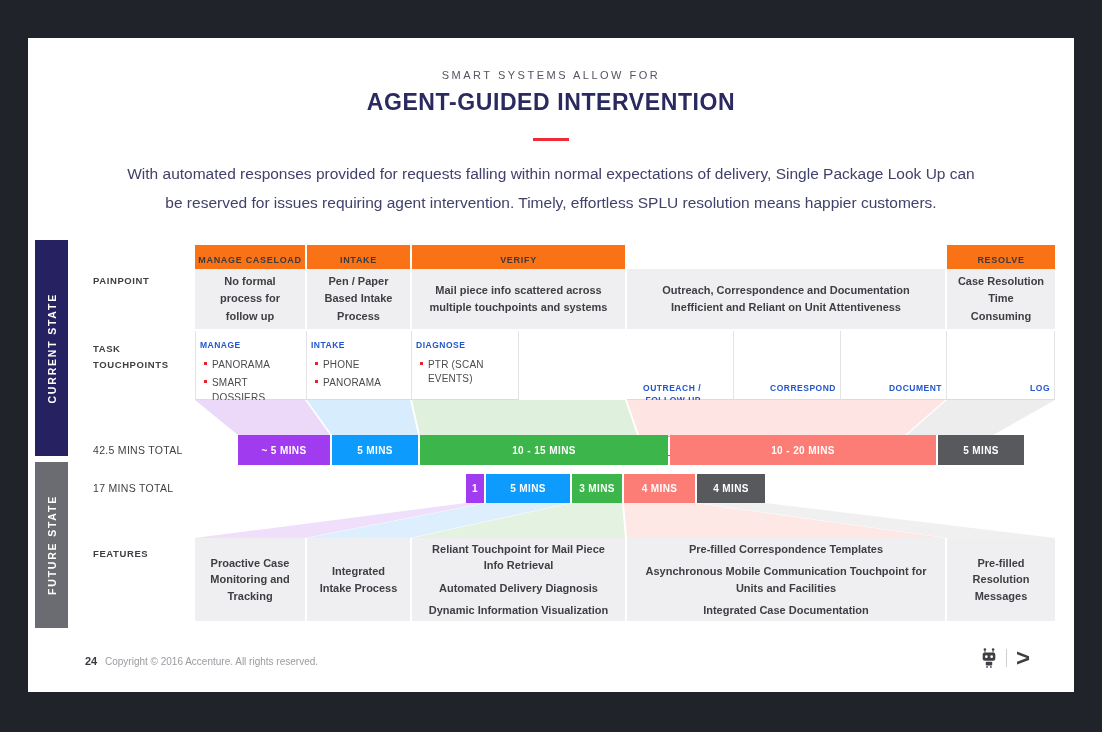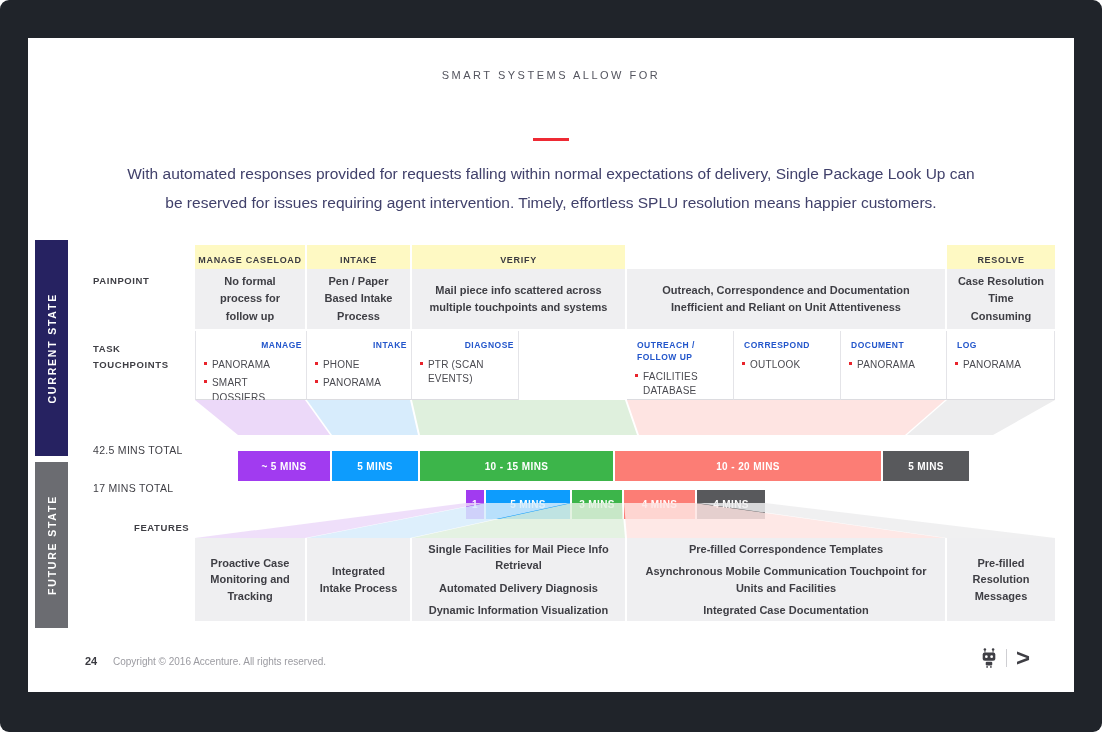--- a/index.html
+++ b/index.html
@@ -1,18 +1,18 @@
 <!DOCTYPE html>
 <html><head>
 <meta charset="utf-8">
 <style>
   * { margin:0; padding:0; box-sizing:border-box; }
   body { font-family:"Liberation Sans", sans-serif; }
 
-  .stage { position:relative; width:1102px; height:732px; background:#20242a; overflow:hidden;border-radius:9px; }
+  .stage { position:relative; width:1102px; height:732px; background:#20242a; overflow:hidden; }
   .slide { position:absolute; left:28px; top:38px; width:1046px; height:654px; background:#ffffff; }
 
   
   .kicker { position:absolute; top:31px; left:0; right:0; text-align:center;
             font-size:11px; letter-spacing:2.5px; color:#53545e; }
   .title  { position:absolute; top:51px; left:0; right:0; text-align:center;
             font-size:23px; font-weight:700; color:#2b2a60; letter-spacing:0.6px; }
   .divider{ position:absolute; top:100px; left:505px; width:36px; height:3px; background:#ee2a34; }
   .intro  { position:absolute; top:121px; left:0; right:0; text-align:center;
             font-size:15.5px; line-height:29px; color:#41416b; }
@@ -22,86 +22,87 @@
   .state-tab span { writing-mode:vertical-rl; transform:rotate(180deg); color:#fff;
                     font-size:10.5px; font-weight:700; letter-spacing:1.8px; white-space:nowrap; }
   .state-tab.current { top:202px; height:216px; background:#262261; }
   .state-tab.future  { top:424px; height:166px; background:#6b6c71; }
 
   
   .row-label { position:absolute; left:65px; font-size:9.5px; font-weight:700;
                color:#3e3e44; letter-spacing:0.6px; }
   .lbl-painpoint { top:237px; }
   .lbl-task { top:303px; width:78px; line-height:1.7; }
-  .lbl-features { top:484px;margin-left:41px; }
+  .lbl-features { top:510px; }
   .total-label { position:absolute; left:65px; font-size:10.5px; color:#3e3e44; letter-spacing:0.3px; }
   .lbl-total-current { top:406px; }
   .lbl-total-future  { top:444px; }
 
   
   .c1{left:167px;width:110px} .c2{left:279px;width:103px} .c3{left:384px;width:213px}
   .c4{left:599px;width:318px} .c5{left:919px;width:108px}
 
-  .hcell { position:absolute; top:207px; height:30px; background:#fef9c3;
+  .hcell { position:absolute; top:207px; height:30px; background:#f97316;
            display:flex; align-items:center; justify-content:center;
            font-size:9px; font-weight:700; color:#3a3a40; letter-spacing:0.7px; }
 
   .pain { position:absolute; top:231px; height:60px; background:#efeff1;
           display:flex; align-items:center; justify-content:center; text-align:center;
           font-size:11px; font-weight:700; color:#3e3e44; line-height:1.55; padding:0 10px; }
 
   
   .tp { position:absolute; top:293px; height:69px; background:#fff; padding-top:9px;
         border-right:1px solid #e4e4e8; border-bottom:1px solid #dcdce0; }
   .t1{left:167px;width:112px;border-left:1px solid #e4e4e8}
   .t2{left:279px;width:105px} .t3{left:384px;width:107px} .t4{left:491px;width:108px}
   .t5{left:599px;width:107px} .t6{left:706px;width:107px} .t7{left:813px;width:106px}
   .t8{left:919px;width:108px}
-  .tp-title { font-size:8.5px; font-weight:700; color:#2356cb; text-align:right;
+  .tp-title { font-size:8.5px; font-weight:700; color:#2356cb; text-align:left;
               letter-spacing:0.5px; margin-bottom:6px; line-height:1.4; padding:0 4px; }
-  .tp-title.left { text-align:left; padding-left:10px; }
+  .tp-title.left { text-align:right; padding-left:10px;margin-top:43px; }
   .tp-title.narrow { max-width:78px; }
   .tp-item { position:relative; font-size:10px; color:#4a4a50; padding-left:16px; padding-right:3px;
              margin-bottom:4px; letter-spacing:0.2px; line-height:1.45; }
   .tp-item::before { content:""; position:absolute; left:8px; top:4px; width:3px; height:3px; background:#e8232b; }
 
   
   .funnel { position:absolute; left:167px; width:860px; height:35px; }
   .funnel.top { top:362px; } .funnel.bottom { top:465px; }
 
   
-  .bar-row { position:absolute; display:flex; gap:2px;margin-top:16px; }
+  .bar-row { position:absolute; display:flex; gap:2px; }
   .bar-row.current { left:210px; top:397px; height:30px; }
   .bar-row.future  { left:438px; top:436px; height:29px; }
   .seg { display:flex; align-items:center; justify-content:center; color:#fff;
          font-weight:700; font-size:10px; letter-spacing:0.4px; white-space:nowrap; }
   .seg-purple{background:#a13bf0} .seg-blue{background:#0d9cfd} .seg-green{background:#3cb54a}
   .seg-salmon{background:#fc7d75} .seg-gray{background:#58595c}
 
   
   .feat { position:absolute; top:500px; height:83px; background:#efeff1;
           display:flex; flex-direction:column; align-items:center; justify-content:center;
           text-align:center; font-size:11px; font-weight:700; color:#3e3e44;
           line-height:1.5; padding:0 12px; }
   .fline { margin:3px 0; }
 
   
   .page-num  { position:absolute; left:57px; top:617px; font-size:11px; font-weight:700; color:#3a3a40; }
-  .copyright { position:absolute; left:77px; top:618px; font-size:10px; color:#9b9ba1;margin-left:8px; }
+  .copyright { position:absolute; left:77px; top:618px; font-size:10px; color:#9b9ba1; }
   .logo-group { position:absolute; left:953px; top:606px; display:flex; align-items:center; gap:9px; height:28px; }
   .logo-divider { width:1px; height:18px; background:#cfcfd3; }
   .gt { font-size:24px; font-weight:700; color:#3f3f45; line-height:1; }
 </style>
 </head>
 <body>
 
 <div class="stage">
   <div class="slide">
 
     <div class="kicker">SMART SYSTEMS ALLOW FOR</div>
+    <div class="title">AGENT-GUIDED INTERVENTION</div>
     <div class="divider"></div>
     <div class="intro">
       <div>With automated responses provided for requests falling within normal expectations of delivery, Single Package Look Up can</div>
       <div>be reserved for issues requiring agent intervention. Timely, effortless SPLU resolution means happier customers.</div>
     </div>
 
     <div class="state-tab current">
       <span>CURRENT STATE</span>
     </div>
     <div class="state-tab future">
@@ -161,21 +162,21 @@
       <polygon points="0,0 110,0 135,35 43,35" fill="#ecd9f9"></polygon>
       <polygon points="112,0 215,0 223,35 137,35" fill="#d7ecfc"></polygon>
       <polygon points="217,0 430,0 442,35 225,35" fill="#dff0dd"></polygon>
       <polygon points="432,0 750,0 710,35 444,35" fill="#fee4e2"></polygon>
       <polygon points="752,0 860,0 798,35 712,35" fill="#ededee"></polygon>
     </svg>
 
     <div class="bar-row current">
       <div class="seg seg-purple" style="width:92px">~ 5 MINS</div>
       <div class="seg seg-blue" style="width:86px">5 MINS</div>
-      <div class="seg seg-green" style="width:193px">10 - 15 MINS</div>
+      <div class="seg seg-green" style="width:248px">10 - 15 MINS</div>
       <div class="seg seg-salmon" style="width:266px">10 - 20 MINS</div>
       <div class="seg seg-gray" style="width:86px">5 MINS</div>
     </div>
 
     <div class="bar-row future">
       <div class="seg seg-purple" style="width:18px">1</div>
       <div class="seg seg-blue" style="width:84px">5 MINS</div>
       <div class="seg seg-green" style="width:50px">3 MINS</div>
       <div class="seg seg-salmon" style="width:71px">4 MINS</div>
       <div class="seg seg-gray" style="width:68px">4 MINS</div>
@@ -189,21 +190,21 @@
       <polygon points="502,0 570,0 860,35 752,35" fill="#ededee" fill-opacity="0.85"></polygon>
     </svg>
 
     <div class="feat c1">
       <div class="fline">Proactive Case Monitoring and Tracking</div>
     </div>
     <div class="feat c2">
       <div class="fline">Integrated Intake Process</div>
     </div>
     <div class="feat c3">
-      <div class="fline">Single Facilities for Mail Piece Info Retrieval</div>
+      <div class="fline">Reliant Touchpoint for Mail Piece Info Retrieval</div>
       <div class="fline">Automated Delivery Diagnosis</div>
       <div class="fline">Dynamic Information Visualization</div>
     </div>
     <div class="feat c4">
       <div class="fline">Pre-filled Correspondence Templates</div>
       <div class="fline">Asynchronous Mobile Communication Touchpoint for Units and Facilities</div>
       <div class="fline">Integrated Case Documentation</div>
     </div>
     <div class="feat c5">
       <div class="fline">Pre-filled Resolution Messages</div>

